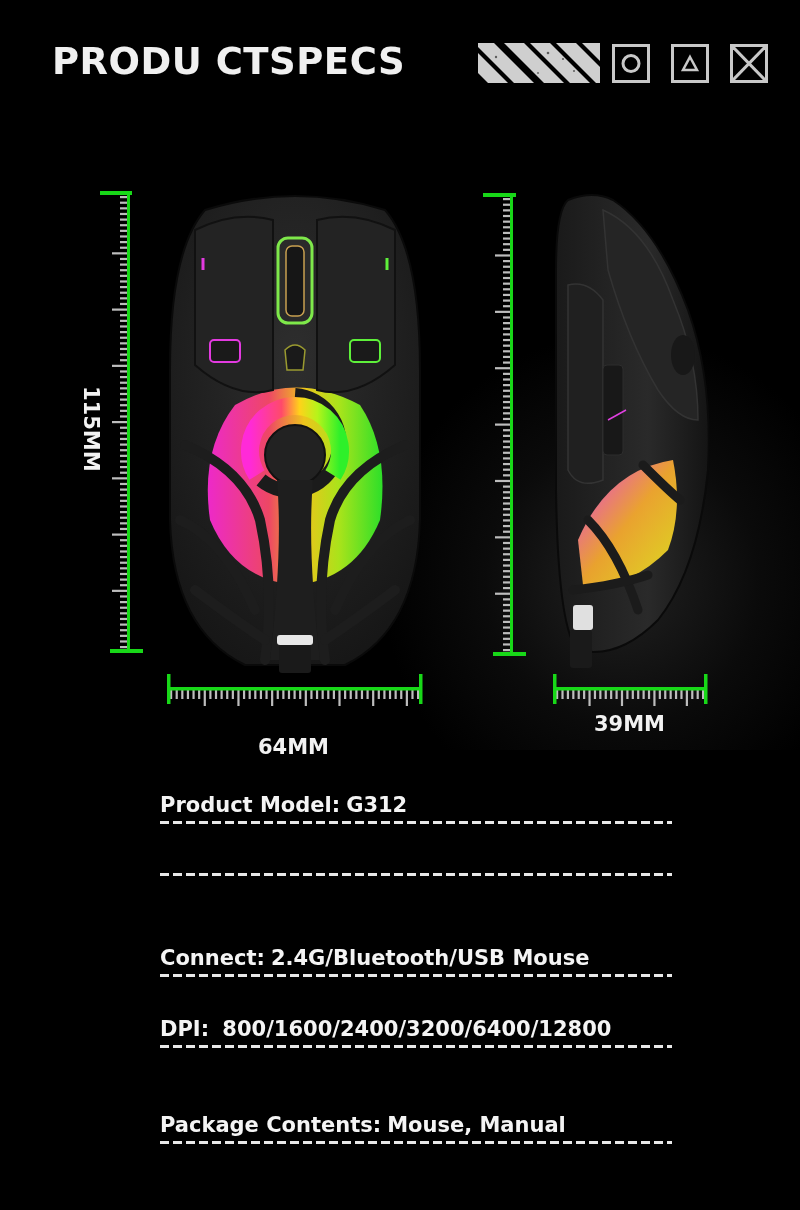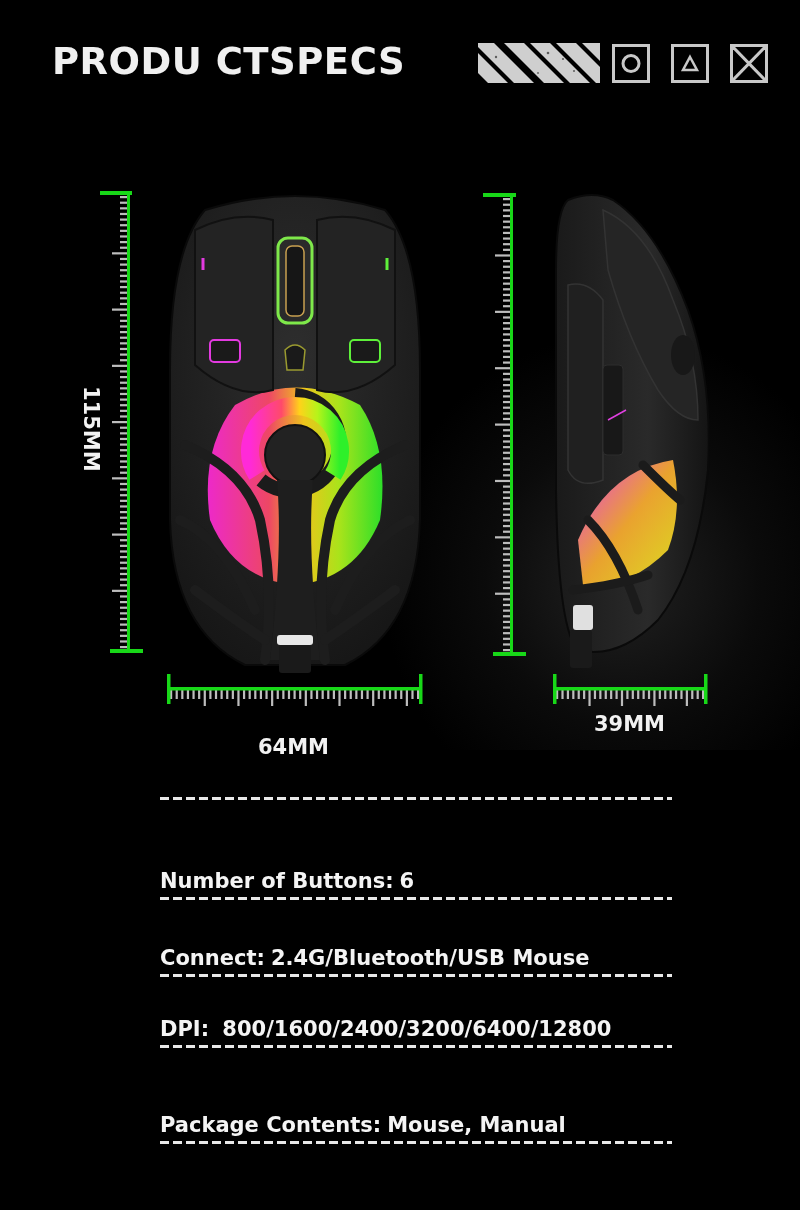--- a/index.html
+++ b/index.html
@@ -436,24 +436,24 @@
       <path d="M40,330 Q70,360 90,420"></path>
       <path d="M95,275 Q120,300 132,310"></path>
       <path d="M25,400 Q70,395 100,385"></path>
     </g>
     <rect x="25" y="415" width="20" height="25" rx="3" fill="#e0e0e0"></rect>
     <rect x="22" y="440" width="22" height="38" rx="3" fill="#1a1a1a"></rect>
   </svg>
 </div>
 
 <div class="spec" style="top:793px;">
+  <div class="spec-text"><span class="label">Product Model:</span><span>G312</span></div>
   <div class="spec-dash"></div>
 </div>
 <div class="spec" style="top:869px;">
-  <div class="spec-text"><span class="label">Number of Buttons:</span><span>6</span></div>
   <div class="spec-dash"></div>
 </div>
 <div class="spec" style="top:946px;">
   <div class="spec-text"><span class="label">Connect:</span><span>2.4G/Bluetooth/USB Mouse</span></div>
   <div class="spec-dash"></div>
 </div>
 <div class="spec" style="top:1017px;">
   <div class="spec-text"><span class="label">DPI:</span><span style="white-space:pre;"> 800/1600/2400/3200/6400/12800</span></div>
   <div class="spec-dash"></div>
 </div>

